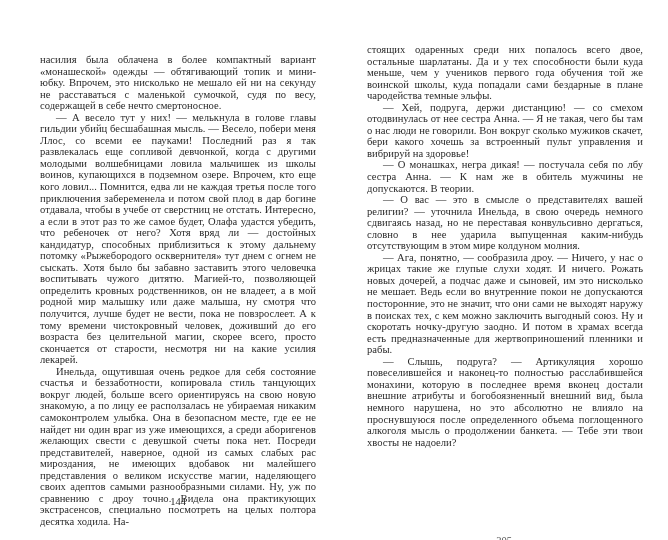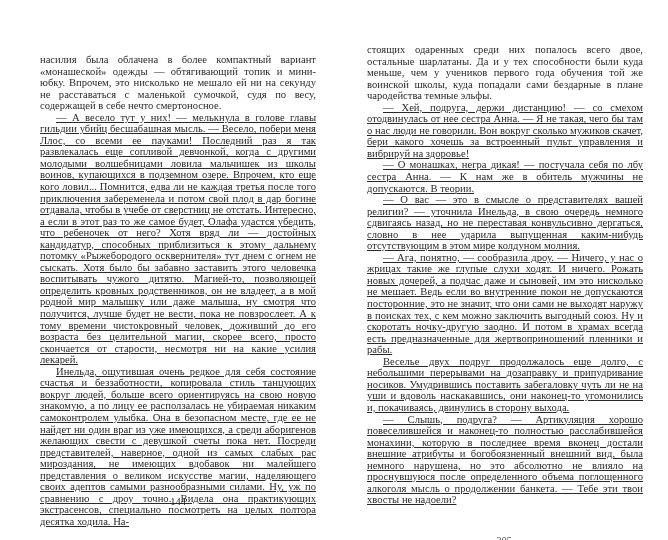--- a/index.html
+++ b/index.html
@@ -5,21 +5,21 @@
   html, body { margin:0; padding:0; }
   body { width:668px; height:540px; background:#ffffff; overflow:hidden; position:relative;
          font-family:"Liberation Serif", serif; color:#2a2a2a; }
   .page { position:absolute; top:0; height:540px; }
   .page-left { left:0; width:334px; }
   .page-right { left:348px; width:334px;margin-top:38px; }
   .text { position:absolute; font-size:10.6px; line-height:11.55px; text-align:justify; }
   .page-left .text { left:40px; width:276px; top:38px;margin-top:16px; }
   .page-right .text { left:19px; width:276px; top:6px; }
   .para { margin:0; text-indent:0; }
-  .para.indent { text-indent:16px;text-decoration:underline; }
+  .para.indent { text-indent:16px; }
   .pagenum { position:absolute; font-size:10.5px; width:40px; text-align:center; }
   .page-left .pagenum { left:158px; top:496px; }
   .page-right .pagenum { left:136px; top:497px; color:#555; }
 </style>
 </head>
 <body>
 
 <div class="page page-left">
   <div class="text">
     <p class="para">насилия была облачена в более компактный вариант «монашеской» одежды — обтягивающий топик и мини-юбку. Впрочем, это нисколько не мешало ей ни на секунду не расставаться с маленькой сумочкой, судя по весу, содержащей в себе нечто смертоносное.</p>
@@ -29,17 +29,16 @@
   <div class="pagenum">144</div>
 </div>
 
 <div class="page page-right">
   <div class="text">
     <p class="para">стоящих одаренных среди них попалось всего двое, остальные шарлатаны. Да и у тех способности были куда меньше, чем у учеников первого года обучения той же воинской школы, куда попадали сами бездарные в плане чародейства темные эльфы.</p>
     <p class="para indent">— Хей, подруга, держи дистанцию! — со смехом отодвинулась от нее сестра Анна. — Я не такая, чего бы там о нас люди не говорили. Вон вокруг сколько мужиков скачет, бери какого хочешь за встроенный пульт управления и вибрируй на здоровье!</p>
     <p class="para indent">— О монашках, негра дикая! — постучала себя по лбу сестра Анна. — К нам же в обитель мужчины не допускаются. В теории.</p>
     <p class="para indent">— О вас — это в смысле о представителях вашей религии? — уточнила Инельда, в свою очередь немного сдвигаясь назад, но не переставая конвульсивно дергаться, словно в нее ударила выпущенная каким-нибудь отсутствующим в этом мире колдуном молния.</p>
     <p class="para indent">— Ага, понятно, — сообразила дроу. — Ничего, у нас о жрицах такие же глупые слухи ходят. И ничего. Рожать новых дочерей, а подчас даже и сыновей, им это нисколько не мешает. Ведь если во внутренние покои не допускаются посторонние, это не значит, что они сами не выходят наружу в поисках тех, с кем можно заключить выгодный союз. Ну и скоротать ночку-другую заодно. И потом в храмах всегда есть предназначенные для жертвоприношений пленники и рабы.</p>
-    <p class="para indent">Веселье двух подруг продолжалось еще долго, с небольшими перерывами на дозаправку и припудривание носиков. Умудрившись поставить забегаловку чуть ли не на уши и вдоволь наскакавшись, они наконец-то угомонились и, покачиваясь, двинулись в сторону выхода.</p>
     <p class="para indent">— Слышь, подруга? — Артикуляция хорошо повеселившейся и наконец-то полностью расслабившейся монахини, которую в последнее время вконец достали внешние атрибуты и богобоязненный внешний вид, была немного нарушена, но это абсолютно не влияло на проснувшуюся после определенного объема поглощенного алкоголя мысль о продолжении банкета. — Тебе эти твои хвосты не надоели?</p>
   </div>
   <div class="pagenum">205</div>
 </div>
 
 </body></html>

